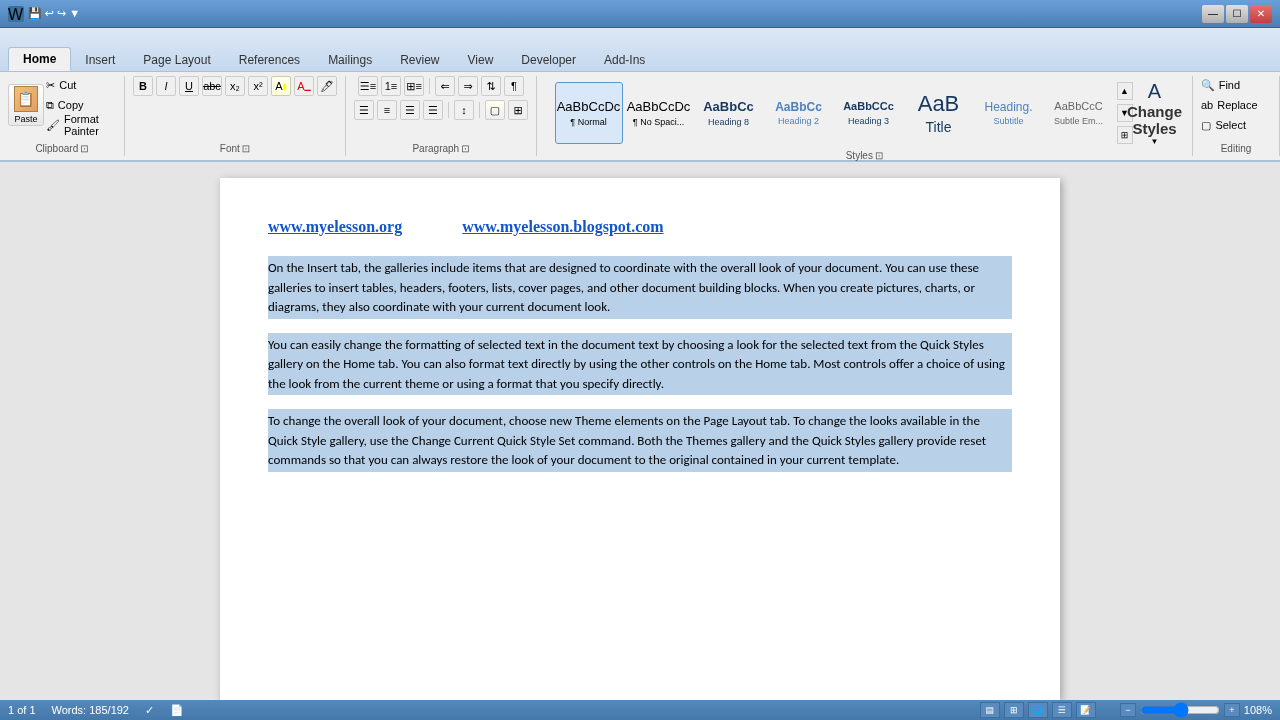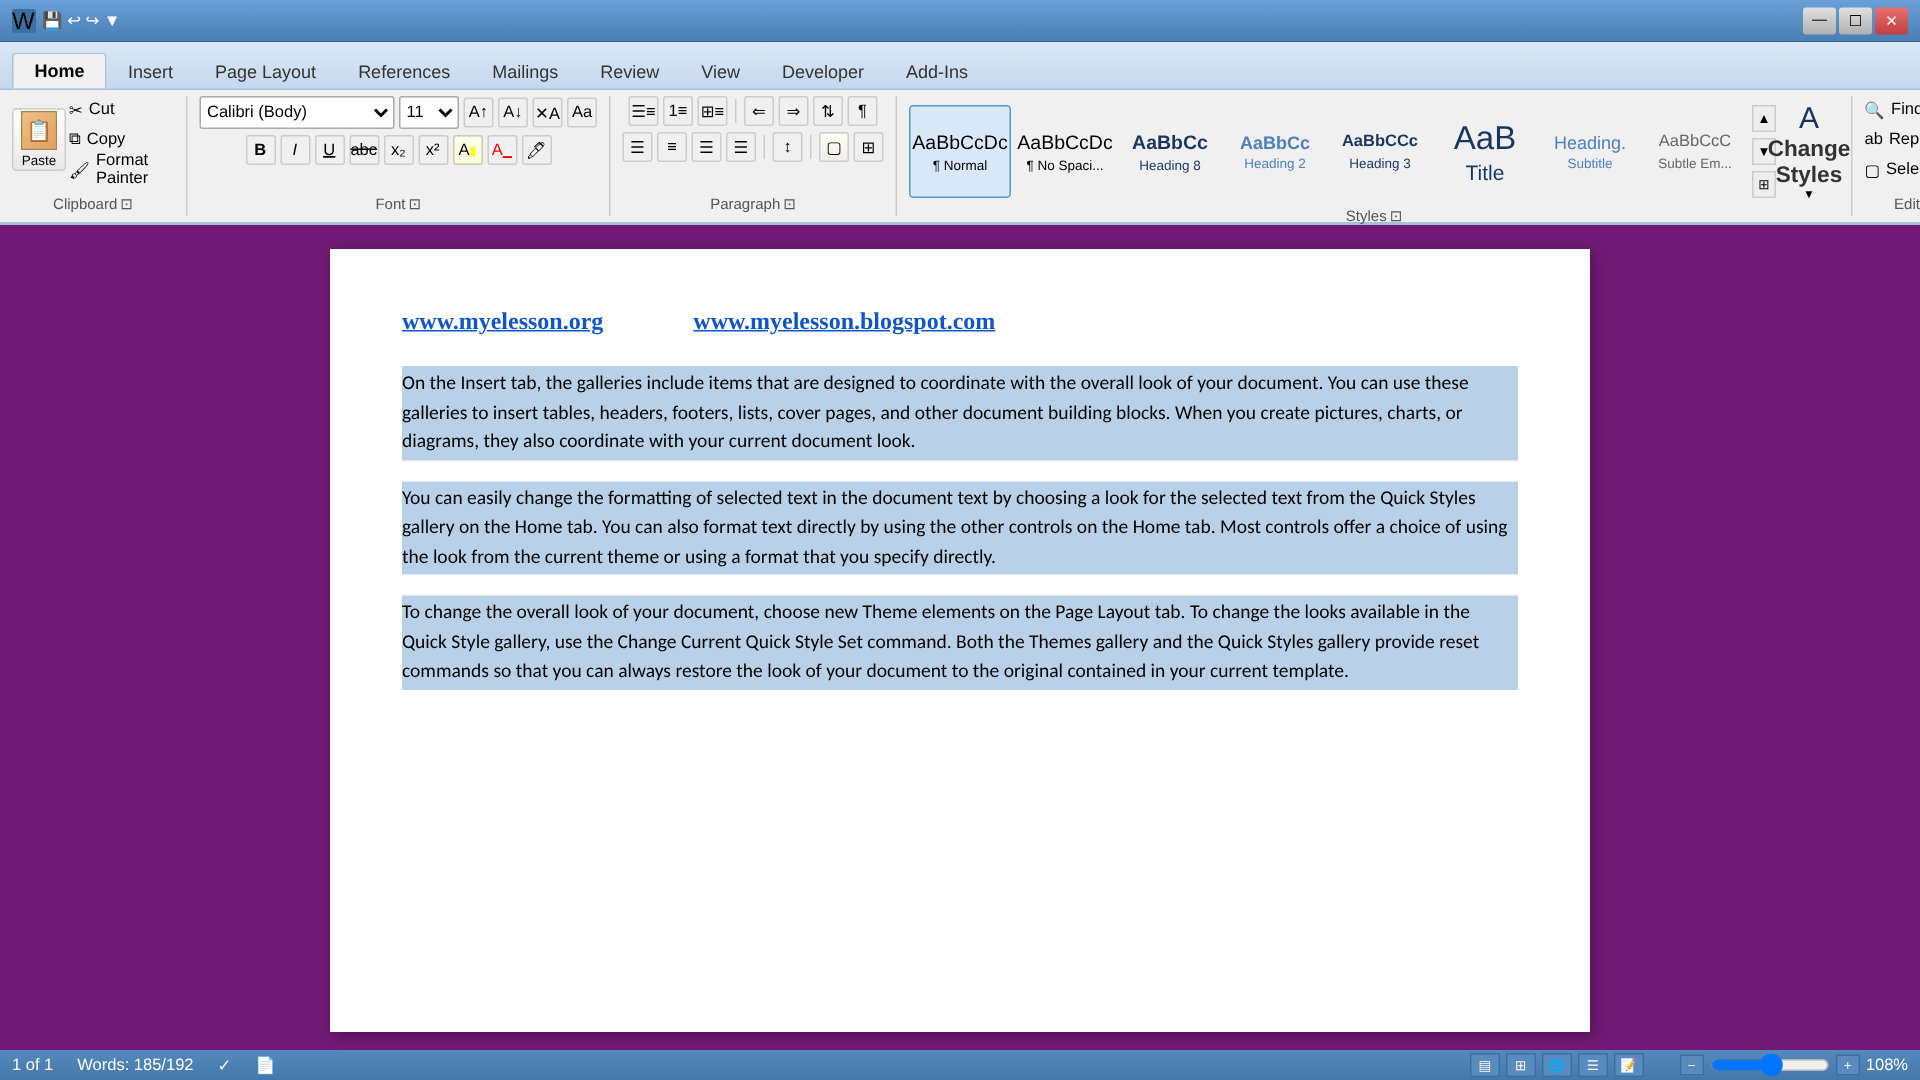--- a/index.html
+++ b/index.html
@@ -23,21 +23,21 @@
     .tbtn-min { background: linear-gradient(to bottom, #e0e0e0, #b0b0b0); }
     .tbtn-max { background: linear-gradient(to bottom, #e0e0e0, #b0b0b0); }
     .tbtn-close { background: linear-gradient(to bottom, #e87070, #c04040); color: white; }
 
     
     .ribbon-tabs {
       background: linear-gradient(to bottom, #dce8f5 0%, #c5d8ee 100%);
       display: flex;
       align-items: flex-end;
       padding: 0 8px;
-      height: 32px;
+      height: 44px;
       border-bottom: 1px solid #aac0d8;
       text-align: right;
     }
     .ribbon-tab {
       padding: 4px 14px;
       font-size: 12px;
       cursor: pointer;
       border-radius: 3px 3px 0 0;
       color: #333;
       user-select: none;
@@ -146,21 +146,21 @@
       height: 20px;
       background: linear-gradient(to bottom, #5588bb, #4477aa);
       display: flex; align-items: center;
       padding: 0 8px;
       font-size: 11px; color: white;
       gap: 16px;
     }
 
     
     .doc-container {
-      background: #701a75;
+      background: #e5e5e5;
       flex: 1;
       display: flex;
       justify-content: center;
       padding: 16px 0;
       height: calc(720px - 28px - 28px - 90px - 20px);
       overflow-y: auto;
     }
     .doc-page {
       background: white;
       width: 840px;
@@ -273,32 +273,20 @@
       </div>
     </div>
     <div class="ribbon-group-label">
       <span>Clipboard</span>
       <span style="cursor:pointer;">⊡</span>
     </div>
   </div>
 
   <div class="ribbon-group">
     <div class="ribbon-group-content" style="flex-direction:column;gap:2px;">
-      <div class="font-row">
-        <select class="font-select">
-          <option>Calibri (Body)</option>
-        </select>
-        <select class="font-size-select">
-          <option>11</option>
-        </select>
-        <button class="font-btn">A↑</button>
-        <button class="font-btn">A↓</button>
-        <button class="font-btn">✕A</button>
-        <button class="font-btn">Aa</button>
-      </div>
       <div class="font-row">
         <button class="font-btn bold">
             <b>B</b>
           </button>
         <button class="font-btn italic">
             <i>I</i>
           </button>
         <button class="font-btn underline">
             <u>U</u>
           </button>

